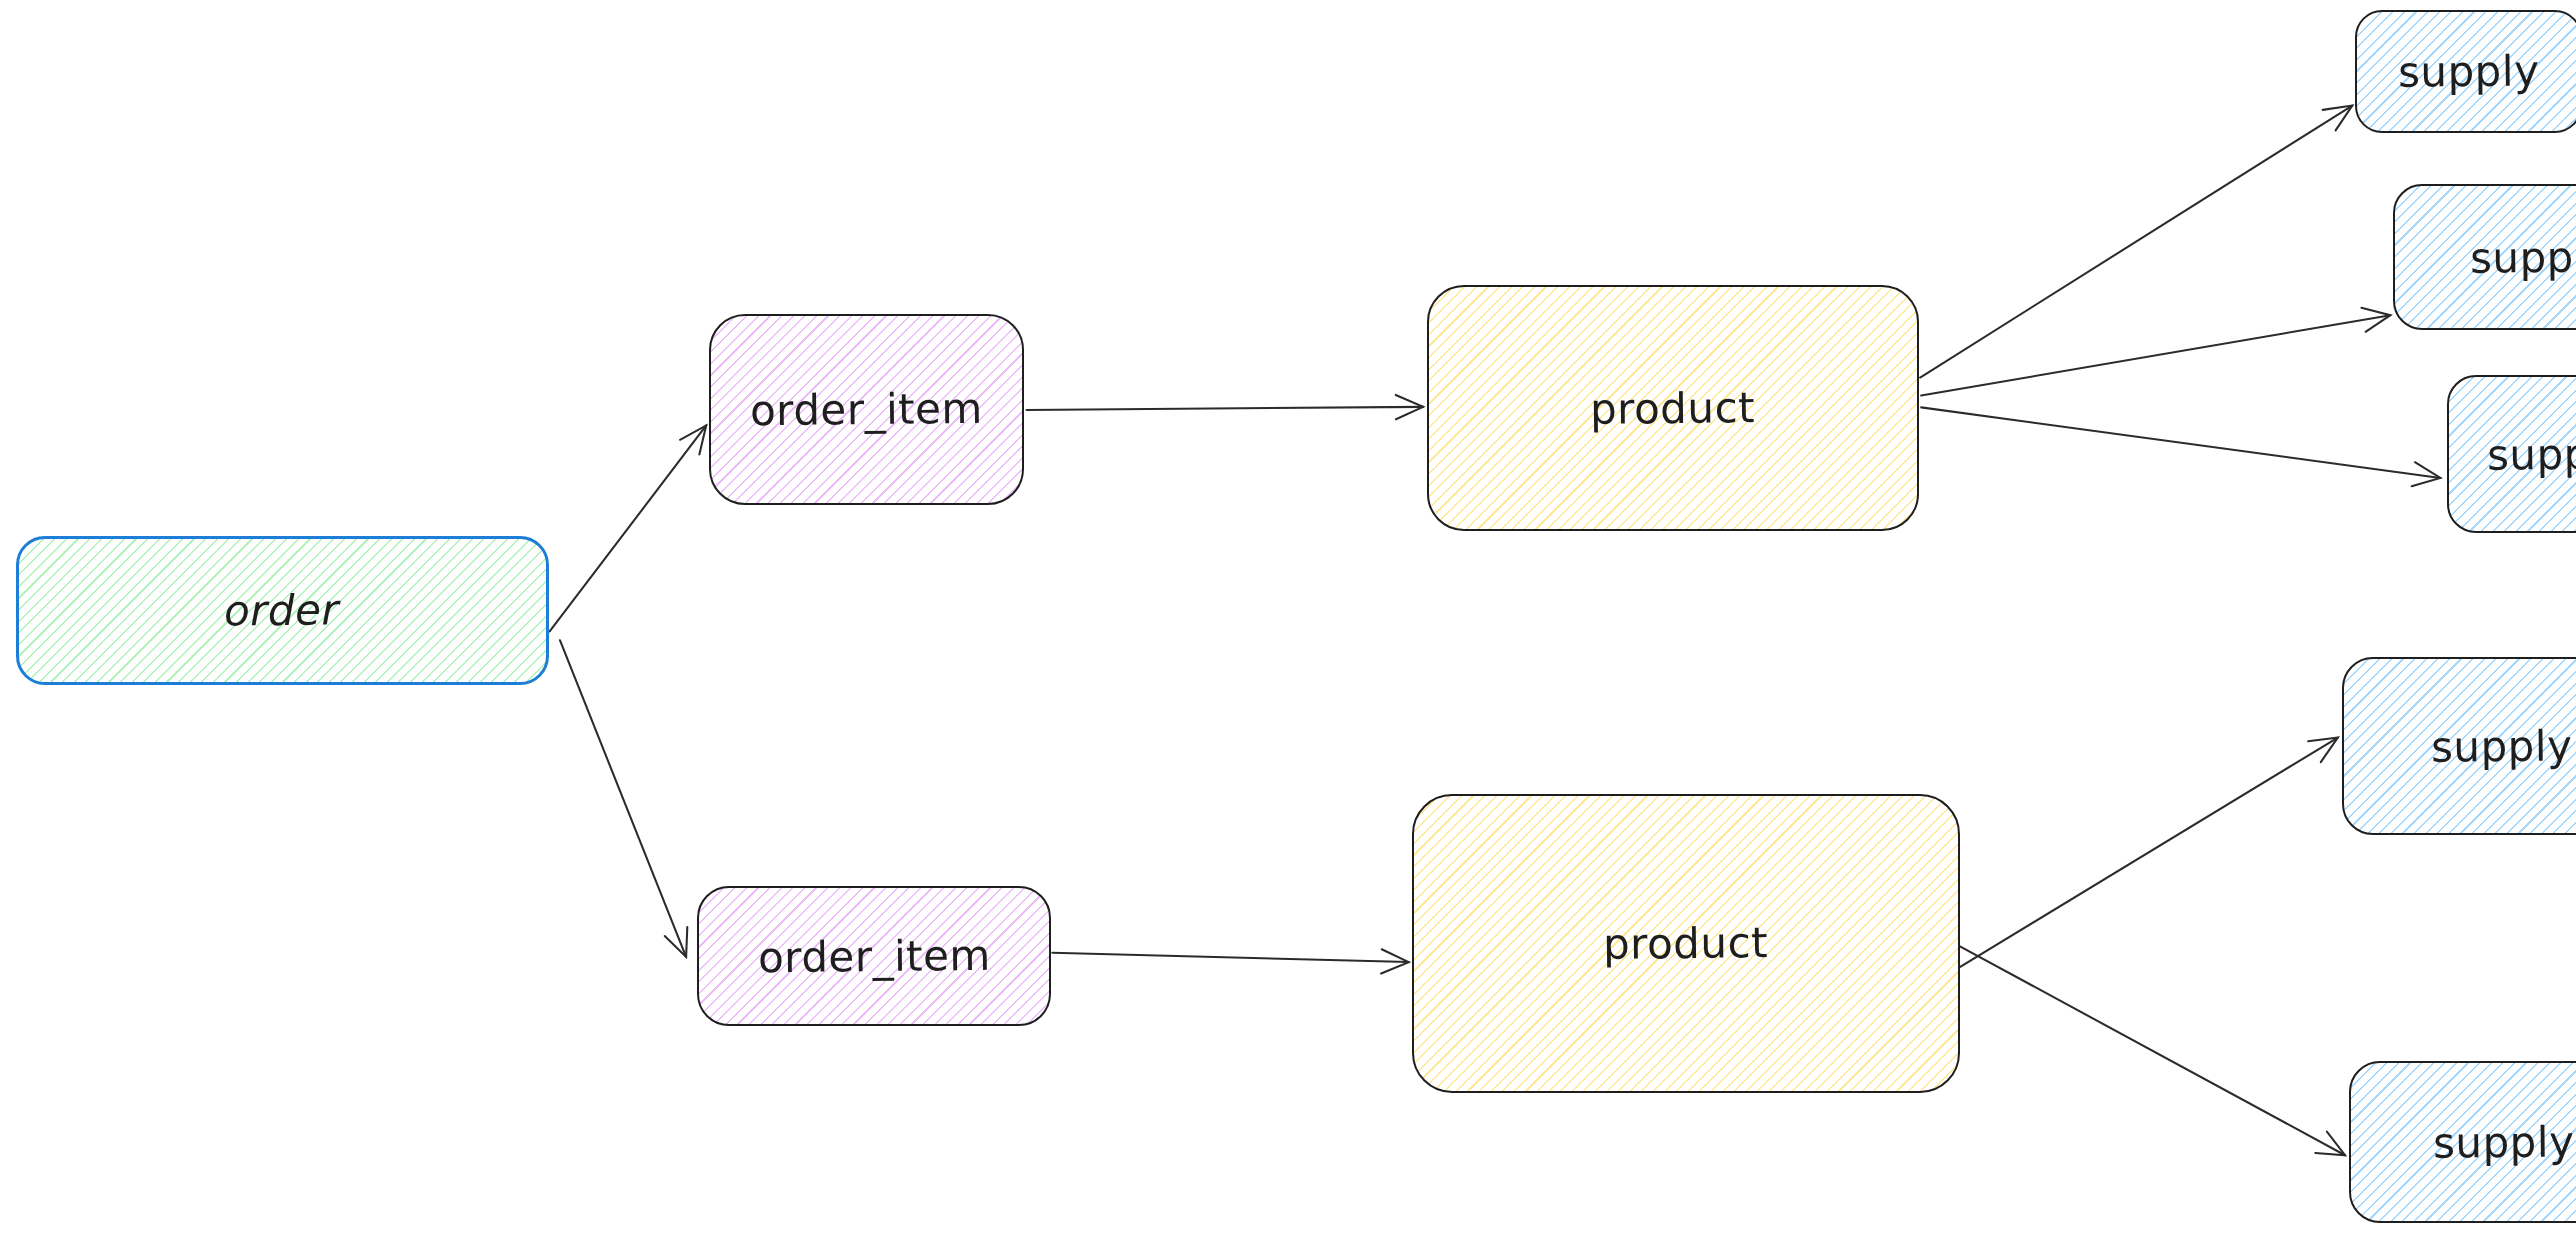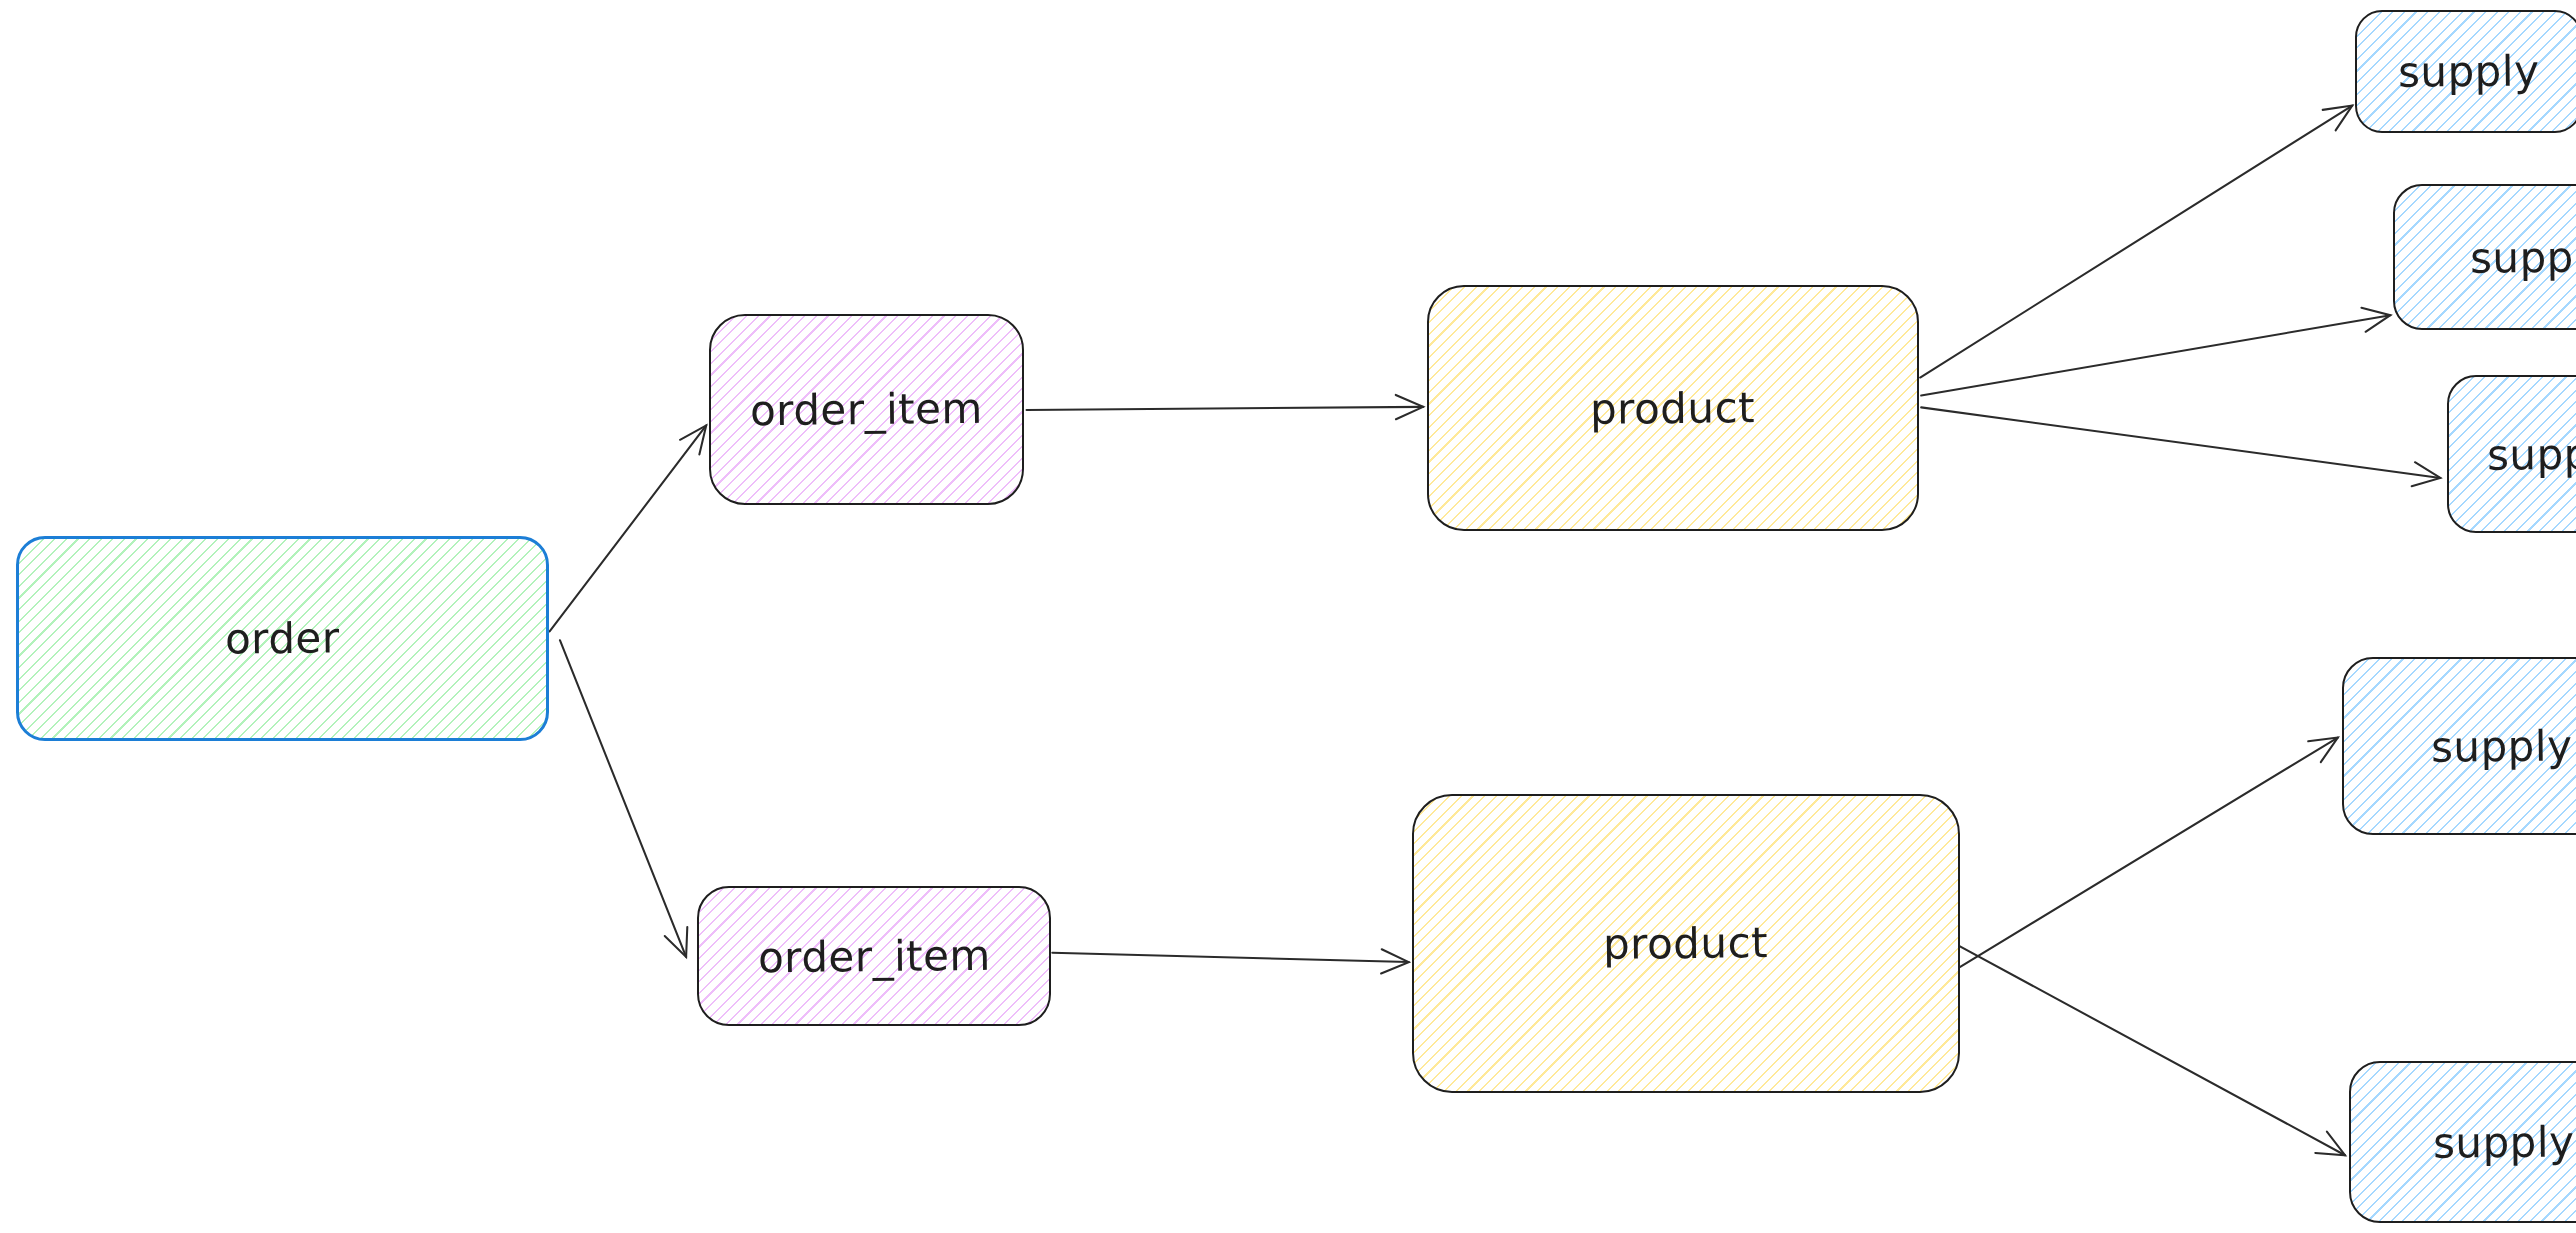--- a/index.html
+++ b/index.html
@@ -77,21 +77,21 @@
       </g>
       <g fill="none" stroke="#2b2b2b" stroke-width="4" stroke-linecap="round">
         <line x1="3800" y1="1880" x2="4538" y2="1432"></line>
         <path d="M 4504.9 1479.7 L 4538 1432 L 4480.5 1439.3"></path>
       </g>
       <g fill="none" stroke="#2b2b2b" stroke-width="4" stroke-linecap="round">
         <line x1="3798" y1="1834" x2="4552" y2="2243"></line>
         <path d="M 4494.2 2238.5 L 4552 2243 L 4516.7 2197.0"></path>
       </g>
     </svg>
-<div class="node" style="left: 15.5px; top: 536px; width: 533px; height: 205px; border: 3.1px solid rgb(28, 126, 214); border-radius: 29px; background-image: repeating-linear-gradient(135deg, rgb(178, 242, 187) 0px, rgb(178, 242, 187) 1.5px, transparent 1.5px, transparent 8.2px);">
+<div class="node" style="left: 15.5px; top: 536px; width: 533px; height: 149px; border: 3.1px solid rgb(28, 126, 214); border-radius: 29px; background-image: repeating-linear-gradient(135deg, rgb(178, 242, 187) 0px, rgb(178, 242, 187) 1.5px, transparent 1.5px, transparent 8.2px); font-style: italic;">
       <span class="node-label">order</span>
     </div>
     <div class="node" style="left: 709px; top: 314px; width: 315px; height: 191px; border: 2.6px solid rgb(30, 30, 30); border-radius: 36px; background-image: repeating-linear-gradient(135deg, rgb(238, 190, 250) 0px, rgb(238, 190, 250) 1.5px, transparent 1.5px, transparent 8.2px);">
       <span class="node-label">order_item</span>
     </div>
     <div class="node" style="left: 697px; top: 886px; width: 354px; height: 140px; border: 2.6px solid rgb(30, 30, 30); border-radius: 32px; background-image: repeating-linear-gradient(135deg, rgb(238, 190, 250) 0px, rgb(238, 190, 250) 1.5px, transparent 1.5px, transparent 8.2px);">
       <span class="node-label">order_item</span>
     </div>
     <div class="node" style="left: 1427px; top: 285px; width: 492px; height: 246px; border: 2.6px solid rgb(30, 30, 30); border-radius: 37px; background-image: repeating-linear-gradient(135deg, rgb(255, 233, 153) 0px, rgb(255, 233, 153) 1.5px, transparent 1.5px, transparent 8.2px);">
       <span class="node-label">product</span>

